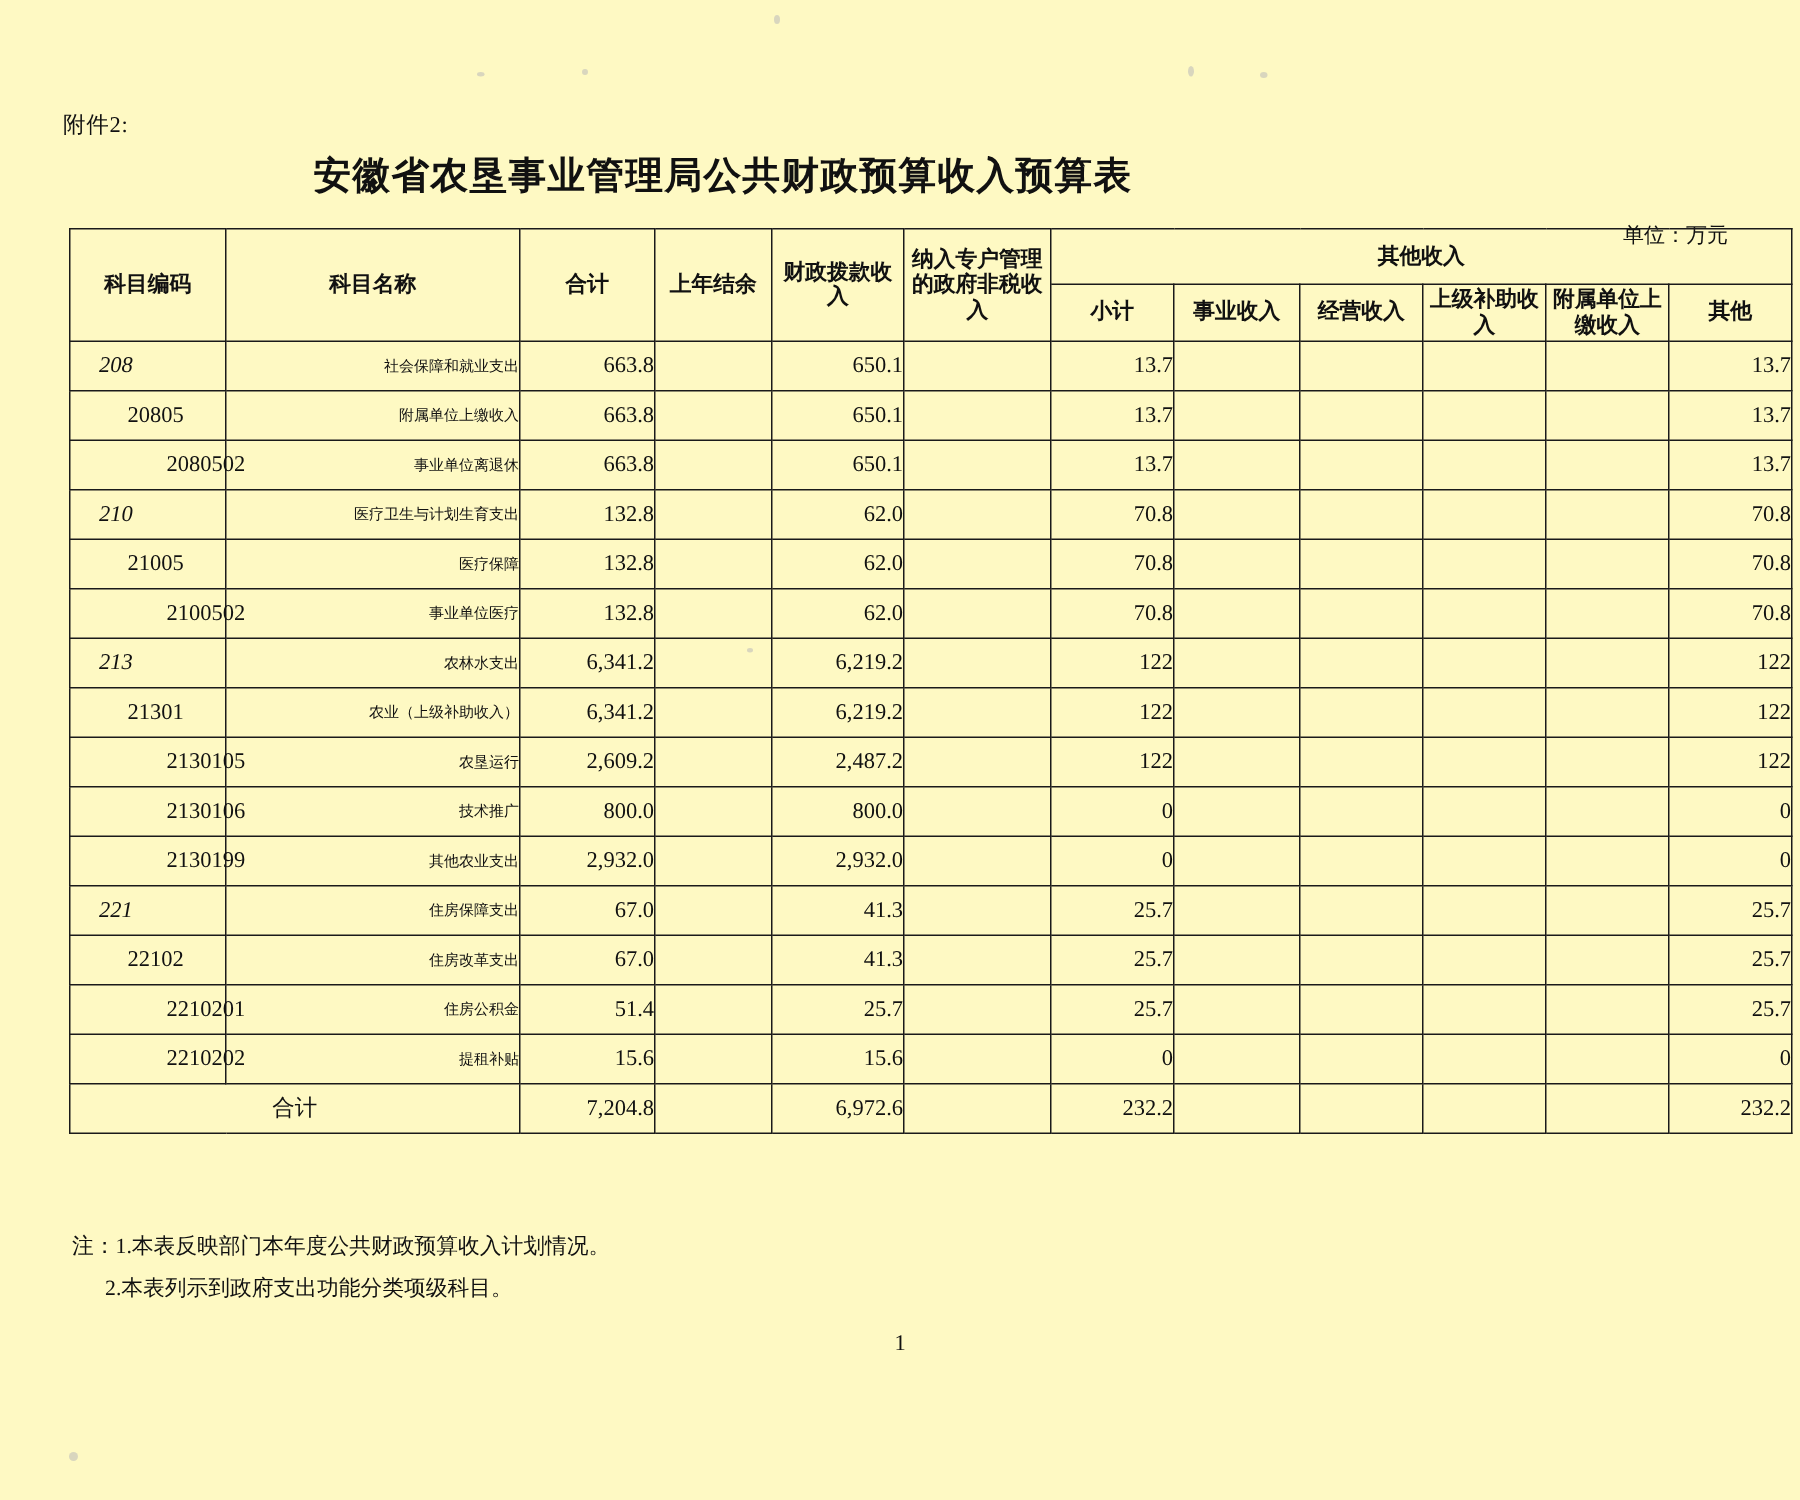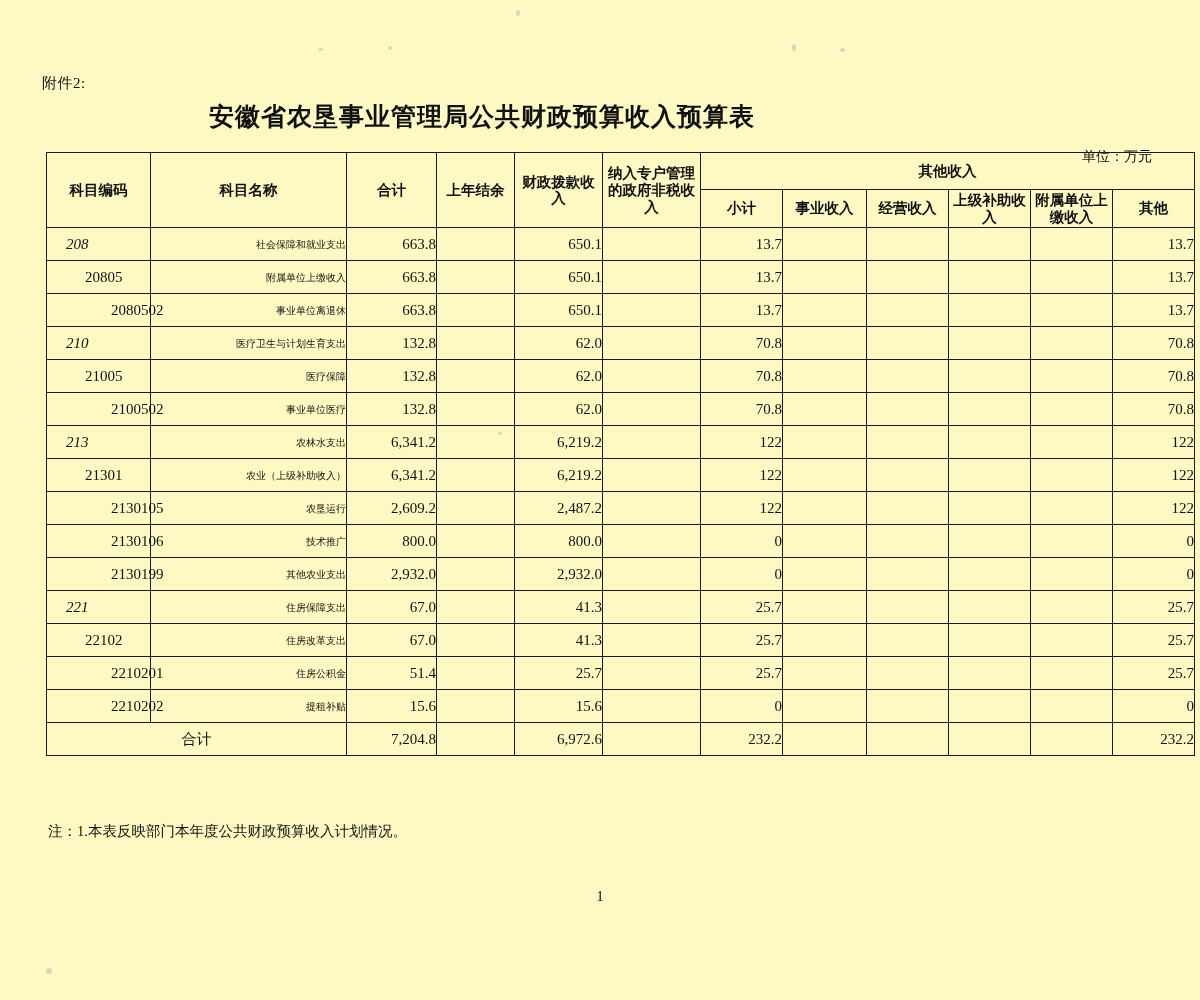--- a/index.html
+++ b/index.html
@@ -411,16 +411,17 @@
             <td class="num"></td>
             <td class="num"></td>
             <td class="num">232.2</td>
           </tr>
         </tbody>
     </table>
   </div>
 
   <div class="notes">
     <span>注：1.本表反映部门本年度公共财政预算收入计划情况。</span>
+    <span class="n2">2.本表列示到政府支出功能分类项级科目。</span>
   </div>
 
   <div class="page-number">1</div>
 </div>
 
 </body></html>

